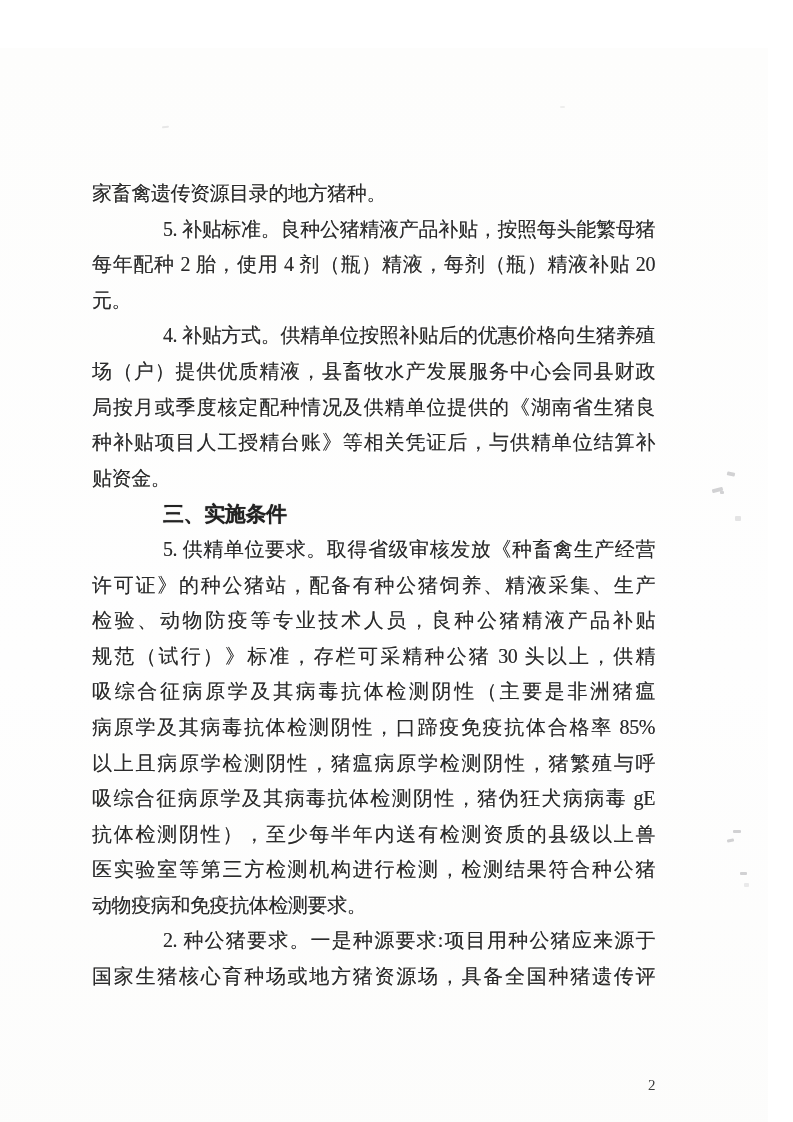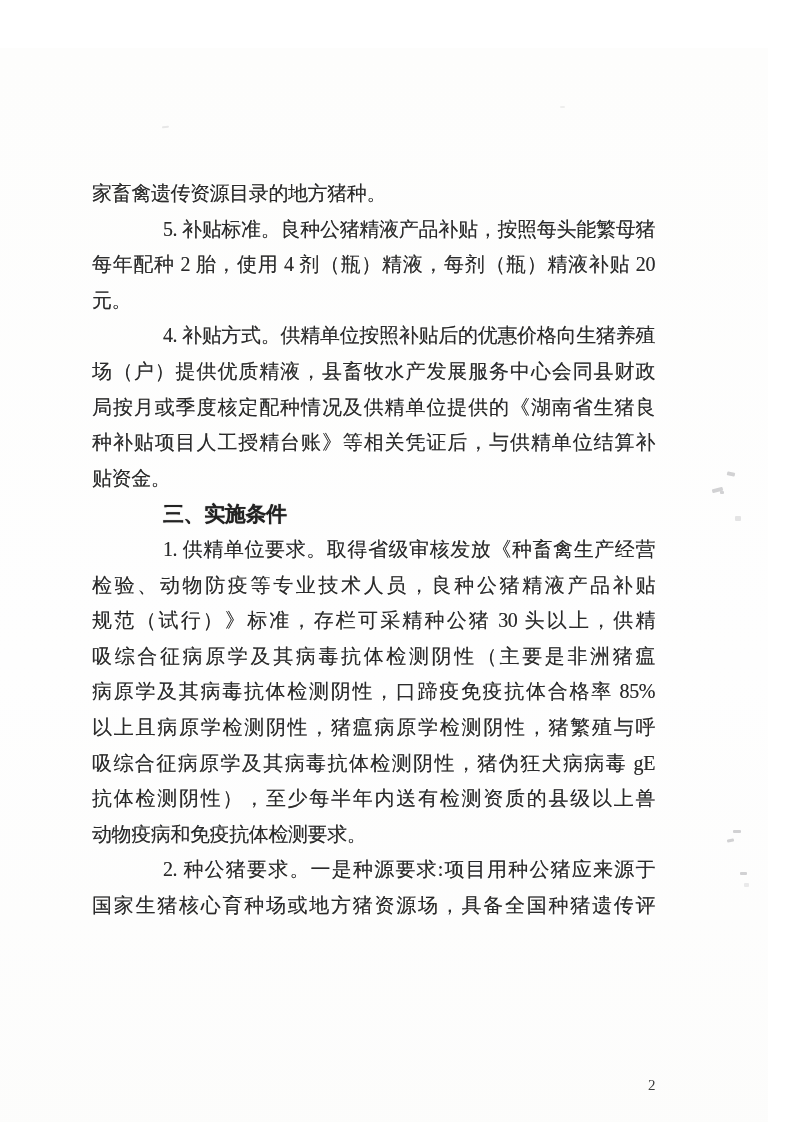--- a/index.html
+++ b/index.html
@@ -82,28 +82,30 @@
       <div class="line short">家畜禽遗传资源目录的地方猪种。</div>
       <div class="line indent">5. 补贴标准。良种公猪精液产品补贴，按照每头能繁母猪</div>
       <div class="line">每年配种 2 胎，使用 4 剂（瓶）精液，每剂（瓶）精液补贴 20</div>
       <div class="line short">元。</div>
       <div class="line indent">4. 补贴方式。供精单位按照补贴后的优惠价格向生猪养殖</div>
       <div class="line">场（户）提供优质精液，县畜牧水产发展服务中心会同县财政</div>
       <div class="line">局按月或季度核定配种情况及供精单位提供的《湖南省生猪良</div>
       <div class="line">种补贴项目人工授精台账》等相关凭证后，与供精单位结算补</div>
       <div class="line short">贴资金。</div>
       <div class="line indent short heading">三、实施条件</div>
-      <div class="line indent">1. 供精单位要求。取得省级审核发放《种畜禽生产经营</div>
+      <div class="line indent">5. 供精单位要求。取得省级审核发放《种畜禽生产经营</div>
+      <div class="line">许可证》的种公猪站，配备有种公猪饲养、精液采集、生产</div>
       <div class="line">检验、动物防疫等专业技术人员，良种公猪精液产品补贴</div>
       <div class="line">规范（试行）》标准，存栏可采精种公猪 30 头以上，供精</div>
       <div class="line">吸综合征病原学及其病毒抗体检测阴性（主要是非洲猪瘟</div>
       <div class="line">病原学及其病毒抗体检测阴性，口蹄疫免疫抗体合格率 85%</div>
       <div class="line">以上且病原学检测阴性，猪瘟病原学检测阴性，猪繁殖与呼</div>
       <div class="line">吸综合征病原学及其病毒抗体检测阴性，猪伪狂犬病病毒 gE</div>
       <div class="line">抗体检测阴性），至少每半年内送有检测资质的县级以上兽</div>
+      <div class="line">医实验室等第三方检测机构进行检测，检测结果符合种公猪</div>
       <div class="line short">动物疫病和免疫抗体检测要求。</div>
       <div class="line indent">2. 种公猪要求。一是种源要求:项目用种公猪应来源于</div>
       <div class="line">国家生猪核心育种场或地方猪资源场，具备全国种猪遗传评</div>
     </div>
 
   <div class="pagenum">2</div>
 
   <div class="speckle sp1"></div>
   <div class="speckle sp2"></div>
   <div class="speckle sp3"></div>

